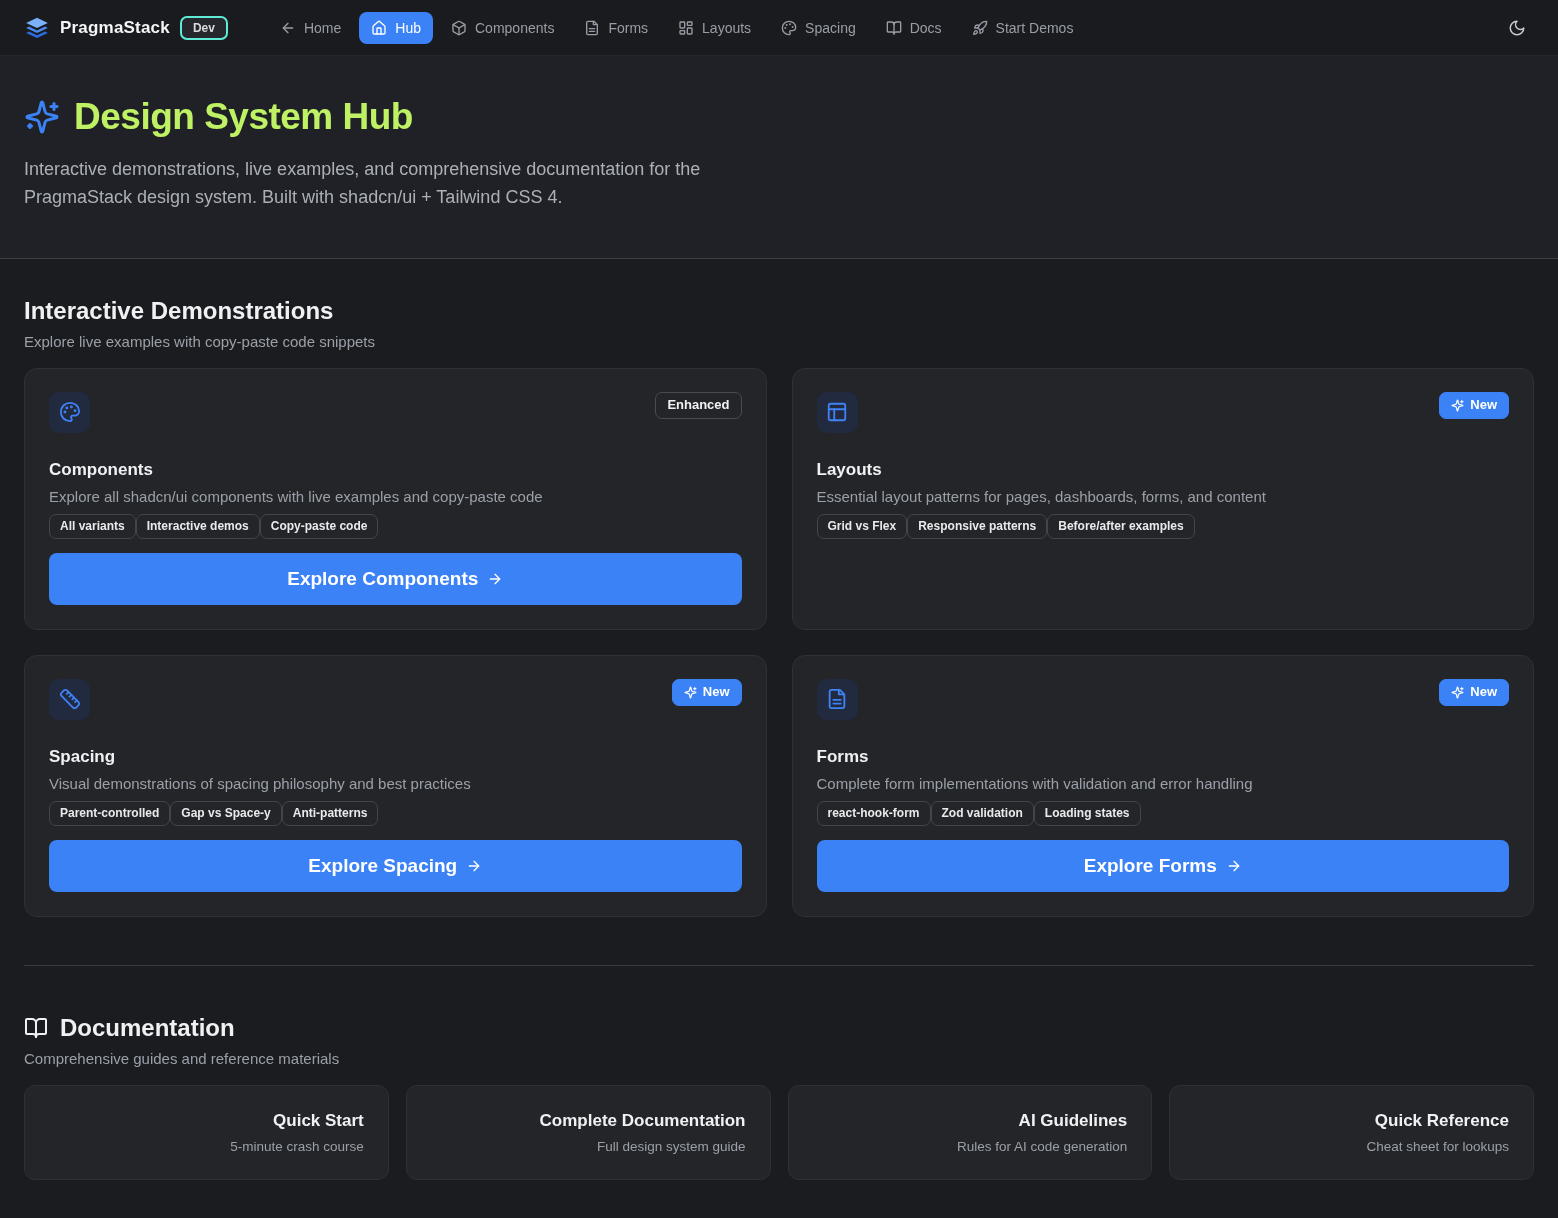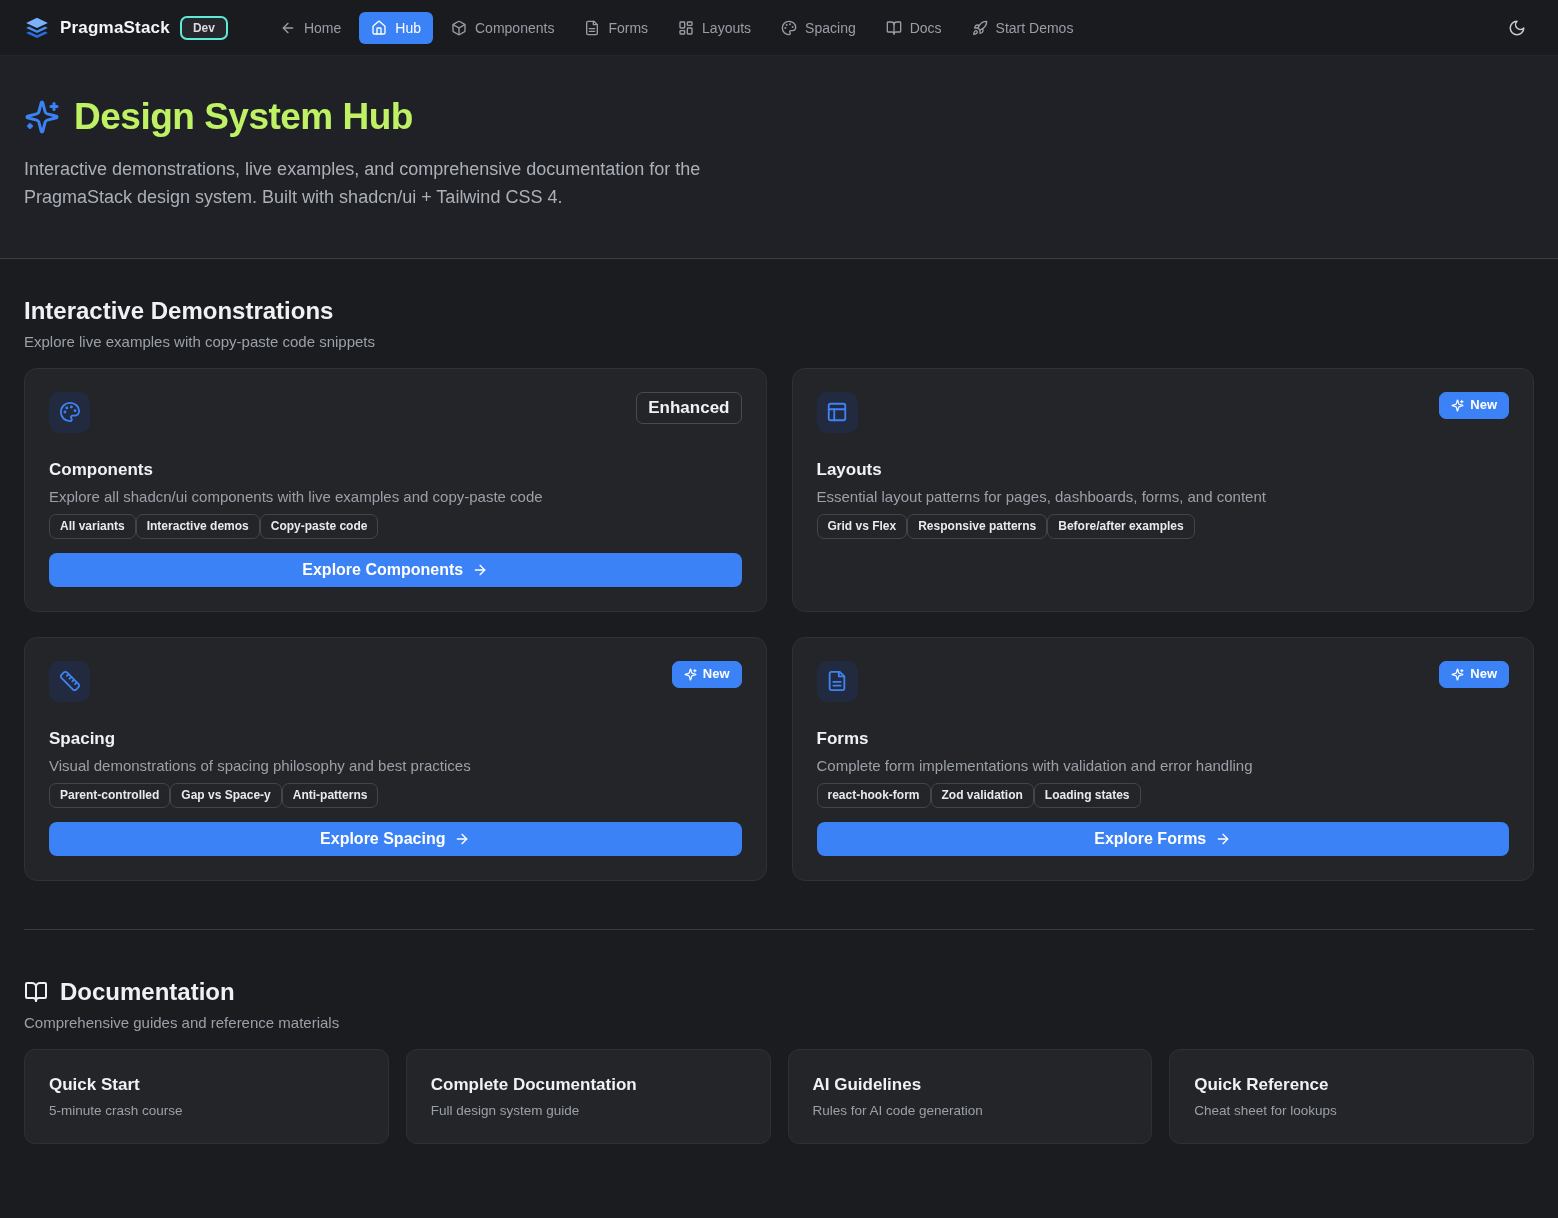--- a/index.html
+++ b/index.html
@@ -29,21 +29,21 @@
     border: 2px solid #5eead4; background: #26272c;
     border-radius: 7px; padding: 4px 11px; line-height: 1;
   }
   .nav-links { display: flex; align-items: center; gap: 6px; margin-left: 40px; }
   .nav-link {
     display: flex; align-items: center; gap: 8px;
     color: #999ea6; font-size: 14px; font-weight: 500;
     padding: 8px 12px; border-radius: 8px; cursor: pointer; background: transparent; border: none;
   }
   .nav-link .nav-ic { color: #999ea6; }
-  .nav-link.active { background: #3b82f6; color: #ffffff; border-radius: 6px; }
+  .nav-link.active { background: #3b82f6; color: #ffffff; }
   .nav-link.active .nav-ic { color: #ffffff; }
   .theme-toggle {
     margin-left: auto; background: transparent; border: none; cursor: pointer;
     color: #c9ccd1; padding: 8px; border-radius: 8px; display: flex; align-items: center;
   }
 
   
   .hero {
     background: #202126;
     border-bottom: 1px solid #3e3f44;
@@ -77,55 +77,56 @@
     padding: 23px 24px 24px 24px;
     cursor: pointer;
   }
   .demo-card-top { display: flex; align-items: flex-start; justify-content: space-between; }
   .icon-tile {
     width: 41px; height: 41px; border-radius: 10px;
     background: #212a3f; color: #3f82f6;
     display: flex; align-items: center; justify-content: center;
   }
   .badge-outline {
-    font-size: 17px; font-weight: 700; color: #f0f1f3;
+    font-size: 13px; font-weight: 700; color: #f0f1f3;
     border: 1px solid #4a4b51; border-radius: 7px;
     padding: 4px 11px; line-height: 1.3; background: transparent;
   }
   .badge-new {
     display: flex; align-items: center; gap: 6px;
     font-size: 13px; font-weight: 700; color: #ffffff;
     background: #3b82f6; border: 1px solid #3b82f6; border-radius: 7px;
     padding: 4px 11px; line-height: 1.3;
   }
   .demo-card-title { margin-top: 27px; font-size: 17px; font-weight: 700; color: #f0f1f3; }
   .demo-card-desc { margin-top: 8px; font-size: 15px; color: #9aa0a8; }
   .tag-row { margin-top: 9px; display: flex; }
   .tag {
     font-size: 12px; font-weight: 700; color: #e9eaec;
     border: 1px solid #44454b; border-radius: 7px;
     padding: 4px 10px; line-height: 1.25; background: transparent;
   }
   .cta-btn {
-    margin-top: 14px; width: 100%; height: 34px;
+    margin-top: 14px; width: 100%; height: 52px;
     background: #3b82f6; border: none; border-radius: 8px;
-    color: #ffffff; font-size: 16px; font-weight: 600;
+    color: #ffffff; font-size: 19px; font-weight: 600;
     display: flex; align-items: center; justify-content: center; gap: 9px;
     cursor: pointer; font-family: inherit;
   }
 
   
   .divider { margin-top: 48px; border: none; border-top: 1px solid #3a3b40; }
   .docs-head { padding-top: 48px; }
   .doc-grid {
     margin-top: 18px;
     display: grid;
     grid-template-columns: repeat(4, 1fr);
     gap: 17px;
     padding-bottom: 19px;
+    text-align: right;
   }
   .doc-card {
     background: #242529;
     border: 1px solid #2f3034;
     border-radius: 11px;
     padding: 25px 24px;
     min-height: 95px;
     cursor: pointer;
   }
   .doc-card-title { font-size: 17px; font-weight: 700; color: #f0f1f3; }

